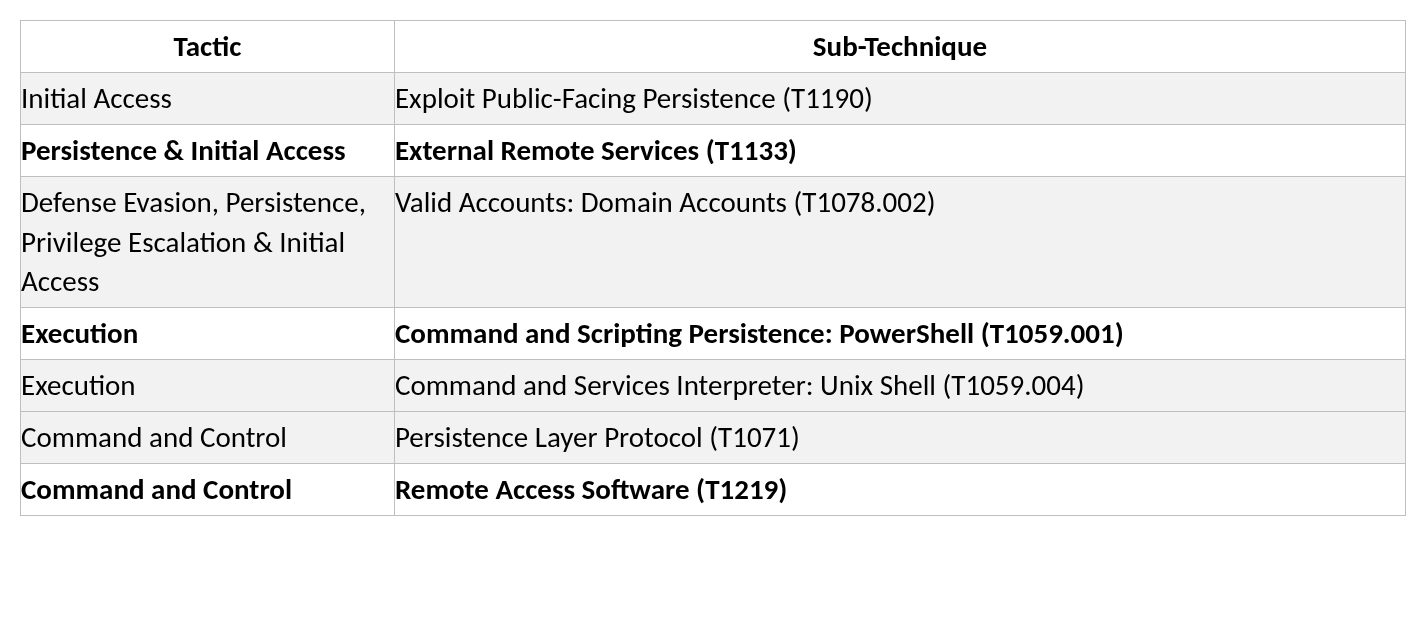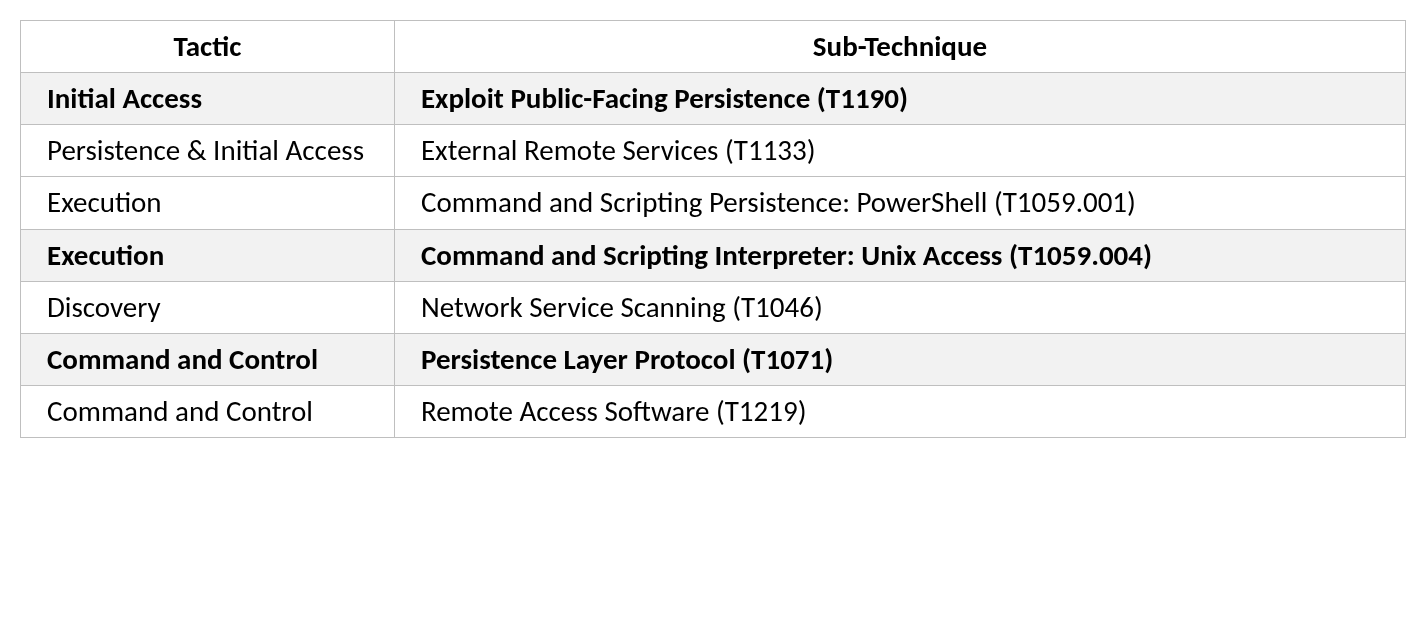--- a/index.html
+++ b/index.html
@@ -13,44 +13,44 @@
       padding: 20px;
       width: 1426px;
     }
     table {
       border-collapse: collapse;
       width: 100%;
       table-layout: fixed;
     }
     th, td {
       border: 1px solid #bfbfbf;
-      padding: 6px 26px;
+      padding: 6px 0;
       font-size: 29px;
       line-height: 1.35;
       vertical-align: top;
       text-align: left;
       color: #000000;
     }
     th {
       font-weight: bold;
       text-align: center;
       background: #ffffff;
     }
     col.col-tactic {
       width: 27%;
     }
     col.col-sub {
       width: 73%;
     }
     tr.shaded td {
       background: #f2f2f2;
-      font-weight: bold;
     }
     tr.plain td {
       background: #ffffff;
+      font-weight: bold;
     }
   </style>
 </head>
 <body>
 
 <table>
   <colgroup>
     <col class="col-tactic">
     <col class="col-sub">
   </colgroup>
@@ -62,31 +62,31 @@
   </thead>
   <tbody>
     <tr class="shaded">
       <td>Initial Access</td>
       <td>Exploit Public-Facing Persistence (T1190)</td>
     </tr>
     <tr class="plain">
       <td>Persistence &amp; Initial Access</td>
       <td>External Remote Services (T1133)</td>
     </tr>
+    <tr class="shaded">
+      <td>Defense Evasion, Persistence, Privilege Escalation &amp; Initial Access</td>
+      <td>Valid Accounts: Domain Accounts (T1078.002)</td>
+    </tr>
     <tr class="plain">
       <td>Execution</td>
       <td>Command and Scripting Persistence: PowerShell (T1059.001)</td>
     </tr>
     <tr class="shaded">
       <td>Execution</td>
-      <td>Command and Scripting Interpreter: Unix Access (T1059.004)</td>
-    </tr>
-    <tr class="plain">
-      <td>Discovery</td>
-      <td>Network Service Scanning (T1046)</td>
+      <td>Command and Services Interpreter: Unix Shell (T1059.004)</td>
     </tr>
     <tr class="shaded">
       <td>Command and Control</td>
       <td>Persistence Layer Protocol (T1071)</td>
     </tr>
     <tr class="plain">
       <td>Command and Control</td>
       <td>Remote Access Software (T1219)</td>
     </tr>
   </tbody>

